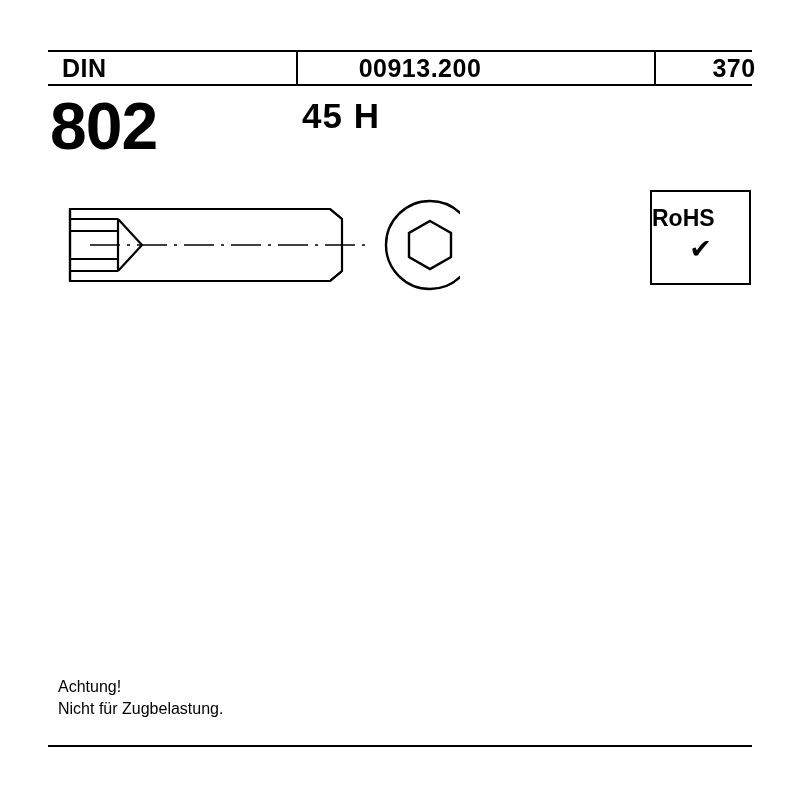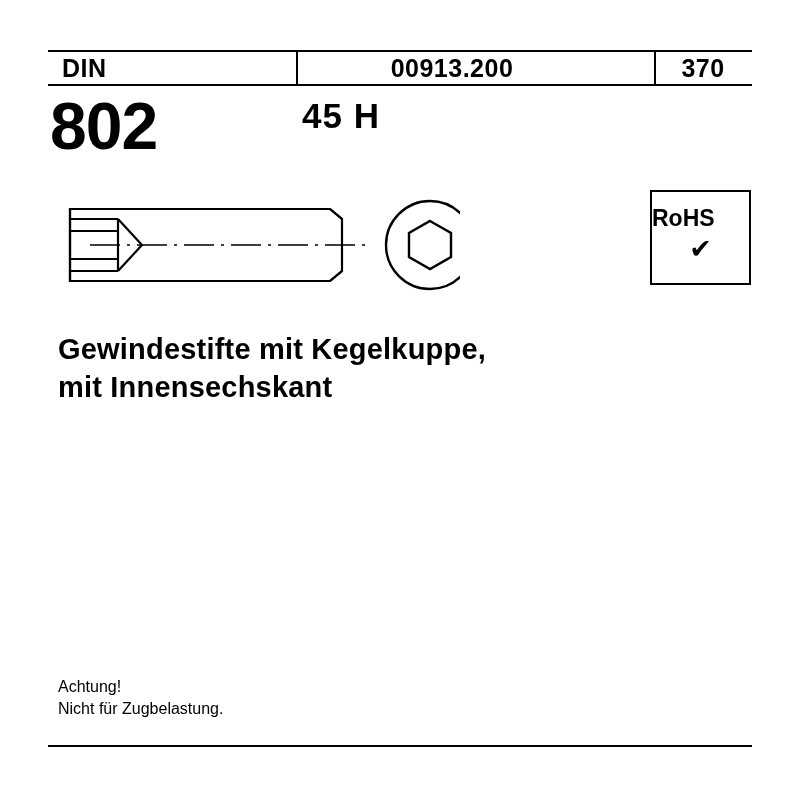--- a/index.html
+++ b/index.html
@@ -64,26 +64,26 @@
     white-space: nowrap;
   }
   .header-din {
     left: 14px;
   }
   .header-code {
     left: 0;
     width: 248px;
     text-align: center;
     transform: translateX(248px);
-    margin-left: 32px;
   }
   .header-num {
     left: 606px;
     width: 98px;
     text-align: center;
+    padding-left: 31px;
   }
 
   
   .din-number {
     position: absolute;
     left: 50px;
     top: 93px;
     font-size: 66px;
     font-weight: bold;
     letter-spacing: -1px;
@@ -223,24 +223,20 @@
         <polygon points="390,26 411,38 411,62 390,74 369,62 369,38"></polygon>
       </g>
     </svg>
   </div>
 
   <div class="rohs">
     <div class="rohs-label">RoHS</div>
     <div class="rohs-check">✔</div>
   </div>
 
-  <div class="title">
-    <div>Gewindestifte mit Kegelkuppe,</div>
-    <div>mit Innensechskant</div>
-  </div>
 
   <div class="warning">
     <div>Achtung!</div>
     <div>Nicht für Zugbelastung.</div>
   </div>
 
   <div class="footer-rule"></div>
 
 </div>
 

